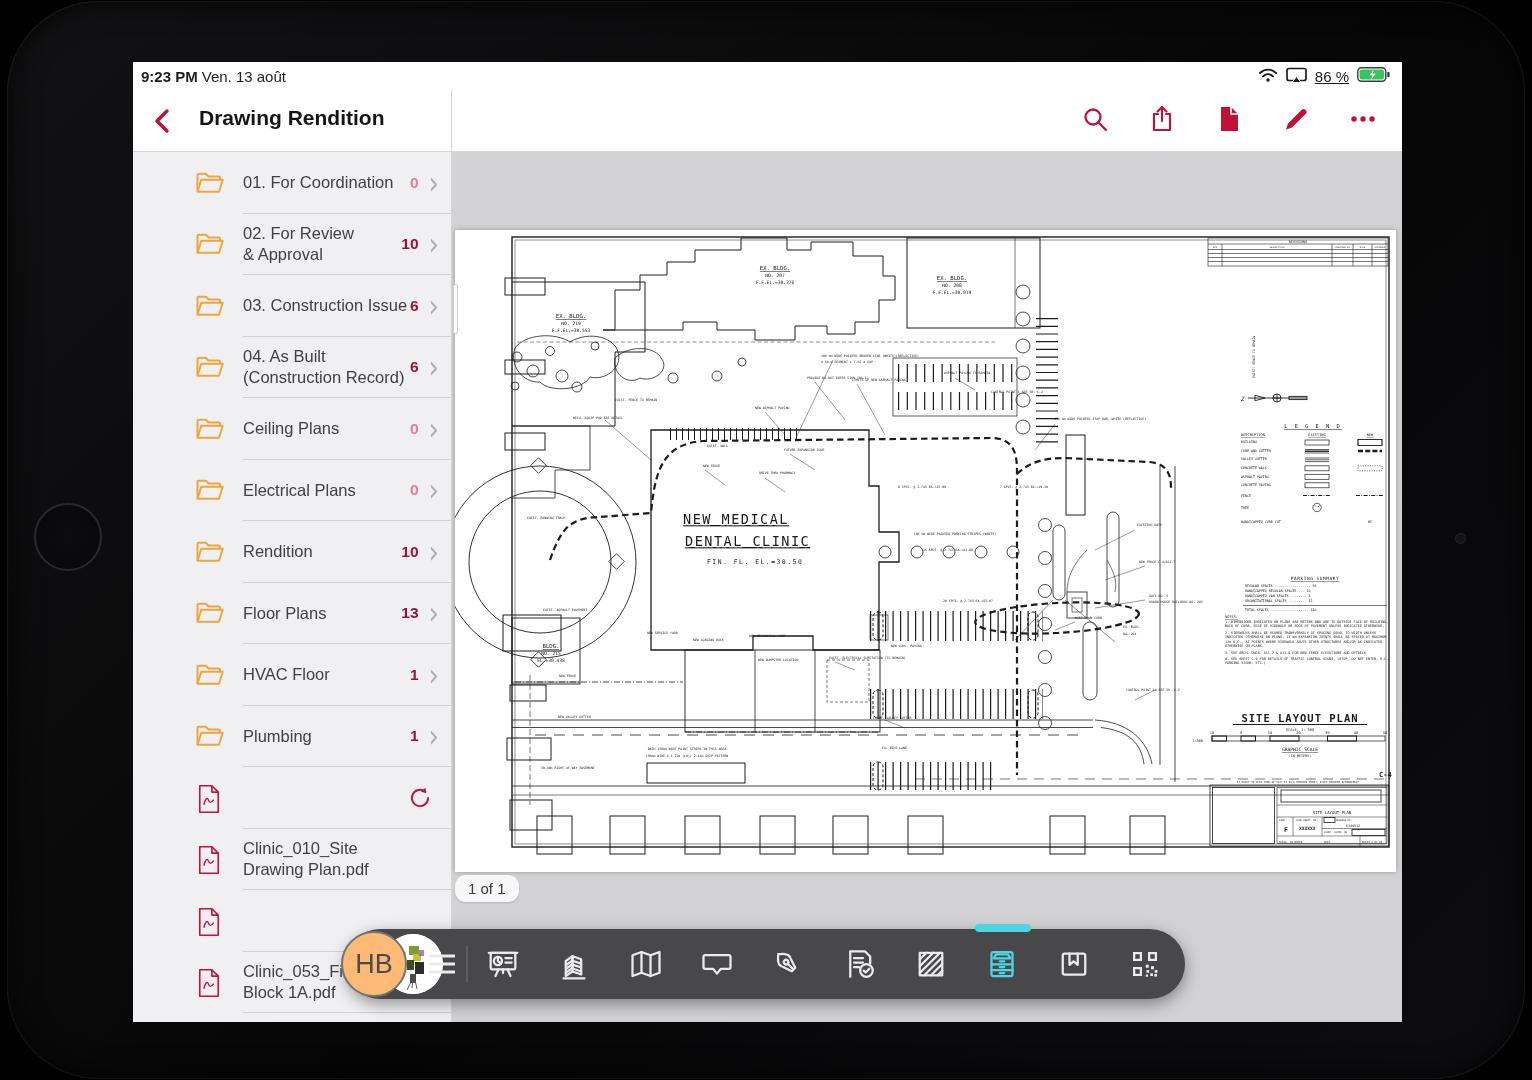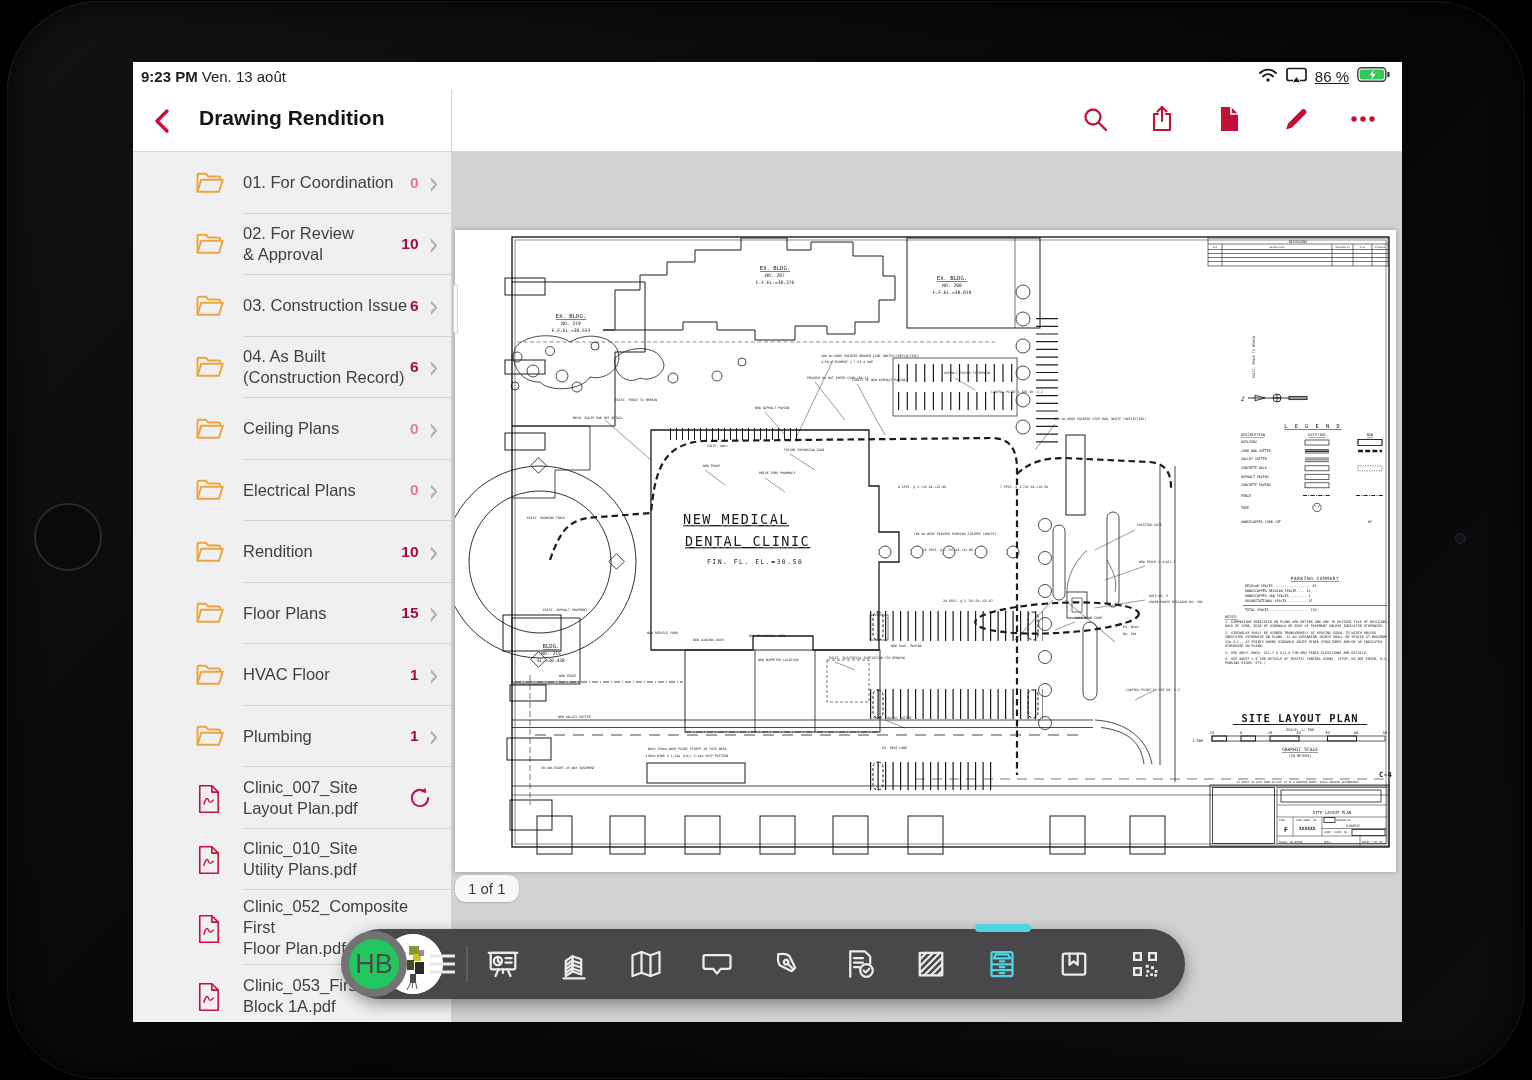--- a/index.html
+++ b/index.html
@@ -52,23 +52,23 @@
   .page{position:absolute;left:3px;top:78px;width:941px;height:642px;background:#fff;
         box-shadow:0 0 5px rgba(0,0,0,.28);}
   .page-indicator{position:absolute;left:3px;top:723px;background:#f7f7f8;border-radius:11px;
                   padding:5px 13px;font-size:15px;color:#3a3a3c;box-shadow:0 1px 2px rgba(0,0,0,.15);}
 
   
   .toolbar{position:absolute;left:212px;top:867px;width:840px;height:70px;border-radius:35px;
            background:#48484b;box-shadow:0 5px 16px rgba(0,0,0,.4);z-index:20;}
   .tb-tab{position:absolute;left:630px;top:-5px;width:56px;height:8px;border-radius:4px;background:#4fd4e4;}
   .avatar-photo{position:absolute;left:38px;top:5px;width:60px;height:60px;border-radius:50%;background:#fff;overflow:hidden;}
-  .avatar-hb{position:absolute;left:-4px;top:2px;width:66px;height:66px;border-radius:50%;background:#22c55e;
+  .avatar-hb{position:absolute;left:-4px;top:2px;width:66px;height:66px;border-radius:50%;background:#fdba74;
              display:flex;align-items:center;justify-content:center;font-size:27px;color:#4b4b4e;
-             border:8px solid #737373;}
+             border:2px solid #737373;}
   .tb-burger{position:absolute;left:84px;top:25px;width:26px;height:20px;}
   .tb-sep{position:absolute;left:121px;top:17px;width:2px;height:36px;background:#5d5d61;}
   .tb-icons{position:absolute;left:140px;right:22px;top:0;height:70px;display:flex;align-items:center;
             justify-content:space-between;}
   .tb-icon{width:36px;height:36px;cursor:pointer;}
   .tb-icon svg{width:36px;height:36px;stroke:#ebebed;stroke-width:1.5;fill:none;stroke-linecap:round;stroke-linejoin:round;}
   .tb-icon.active svg{stroke:#4fd4e4;}
   .tb-icon svg .fillme{fill:#ebebed;stroke:none;}
 
   
@@ -249,21 +249,21 @@
             <span class="s-chev">›</span>
           </div>
           <div class="s-row">
             <span class="s-icon"><svg width="30" height="28" viewBox="0 0 24 22">
                 <g stroke="#eca63c" stroke-width="1.6" fill="none" stroke-linejoin="round">
                   <path d="M2,18 V4.6 Q2,3.6 3,3.6 H8.6 L10.8,5.8 H19 Q20,5.8 20,6.8 V8.4"></path>
                   <path d="M2,18 L5,8.4 H22.2 L19.2,18 Z"></path>
                 </g>
               </svg></span>
             <span class="s-label">Floor Plans</span>
-            <span class="s-count">15</span>
+            <span class="s-count">13</span>
             <span class="s-chev">›</span>
           </div>
           <div class="s-row">
             <span class="s-icon"><svg width="30" height="28" viewBox="0 0 24 22">
                 <g stroke="#eca63c" stroke-width="1.6" fill="none" stroke-linejoin="round">
                   <path d="M2,18 V4.6 Q2,3.6 3,3.6 H8.6 L10.8,5.8 H19 Q20,5.8 20,6.8 V8.4"></path>
                   <path d="M2,18 L5,8.4 H22.2 L19.2,18 Z"></path>
                 </g>
               </svg></span>
             <span class="s-label">HVAC Floor</span>
@@ -282,50 +282,46 @@
             <span class="s-chev">›</span>
           </div>
           <div class="s-row file-row">
             <span class="s-icon"><svg width="28" height="30" viewBox="0 0 22 26">
                 <g stroke="#c0143c" stroke-width="1.4" fill="none" stroke-linejoin="round">
                   <path d="M3,1.5 H13.5 L19,7 V24.5 H3 Z"></path>
                   <path d="M13.5,1.5 V7 H19"></path>
                   <path d="M6.5,18 C8,12.5 9.5,11 10.5,14 C11.3,16.5 12.8,16.8 15,13.5" stroke-width="1.2"></path>
                 </g>
               </svg></span>
-            <span class="s-label">Clinic_007_Site
-Layout Plan.pdf</span>
             <span class="s-sync"><svg width="26" height="26" viewBox="0 0 24 24">
                 <g stroke="#c0143c" stroke-width="1.8" fill="none" stroke-linecap="round">
                   <path d="M19.5,12 a7.5,7.5 0 1 1 -2.6,-5.7"></path>
                 </g>
                 <polygon points="17.2,2.6 17.6,7.4 13,6.2" fill="#c0143c"></polygon>
               </svg></span>
           </div>
           <div class="s-row file-row">
             <span class="s-icon"><svg width="28" height="30" viewBox="0 0 22 26">
                 <g stroke="#c0143c" stroke-width="1.4" fill="none" stroke-linejoin="round">
                   <path d="M3,1.5 H13.5 L19,7 V24.5 H3 Z"></path>
                   <path d="M13.5,1.5 V7 H19"></path>
                   <path d="M6.5,18 C8,12.5 9.5,11 10.5,14 C11.3,16.5 12.8,16.8 15,13.5" stroke-width="1.2"></path>
                 </g>
               </svg></span>
             <span class="s-label">Clinic_010_Site
-Utility Plans.pdf</span>
+Drawing Plan.pdf</span>
           </div>
           <div class="s-row file-row">
             <span class="s-icon"><svg width="28" height="30" viewBox="0 0 22 26">
                 <g stroke="#c0143c" stroke-width="1.4" fill="none" stroke-linejoin="round">
                   <path d="M3,1.5 H13.5 L19,7 V24.5 H3 Z"></path>
                   <path d="M13.5,1.5 V7 H19"></path>
                   <path d="M6.5,18 C8,12.5 9.5,11 10.5,14 C11.3,16.5 12.8,16.8 15,13.5" stroke-width="1.2"></path>
                 </g>
               </svg></span>
-            <span class="s-label">Clinic_052_Composite First
-Floor Plan.pdf</span>
           </div>
           <div class="s-row file-row">
             <span class="s-icon"><svg width="28" height="30" viewBox="0 0 22 26">
                 <g stroke="#c0143c" stroke-width="1.4" fill="none" stroke-linejoin="round">
                   <path d="M3,1.5 H13.5 L19,7 V24.5 H3 Z"></path>
                   <path d="M13.5,1.5 V7 H19"></path>
                   <path d="M6.5,18 C8,12.5 9.5,11 10.5,14 C11.3,16.5 12.8,16.8 15,13.5" stroke-width="1.2"></path>
                 </g>
               </svg></span>
             <span class="s-label">Clinic_053_First

